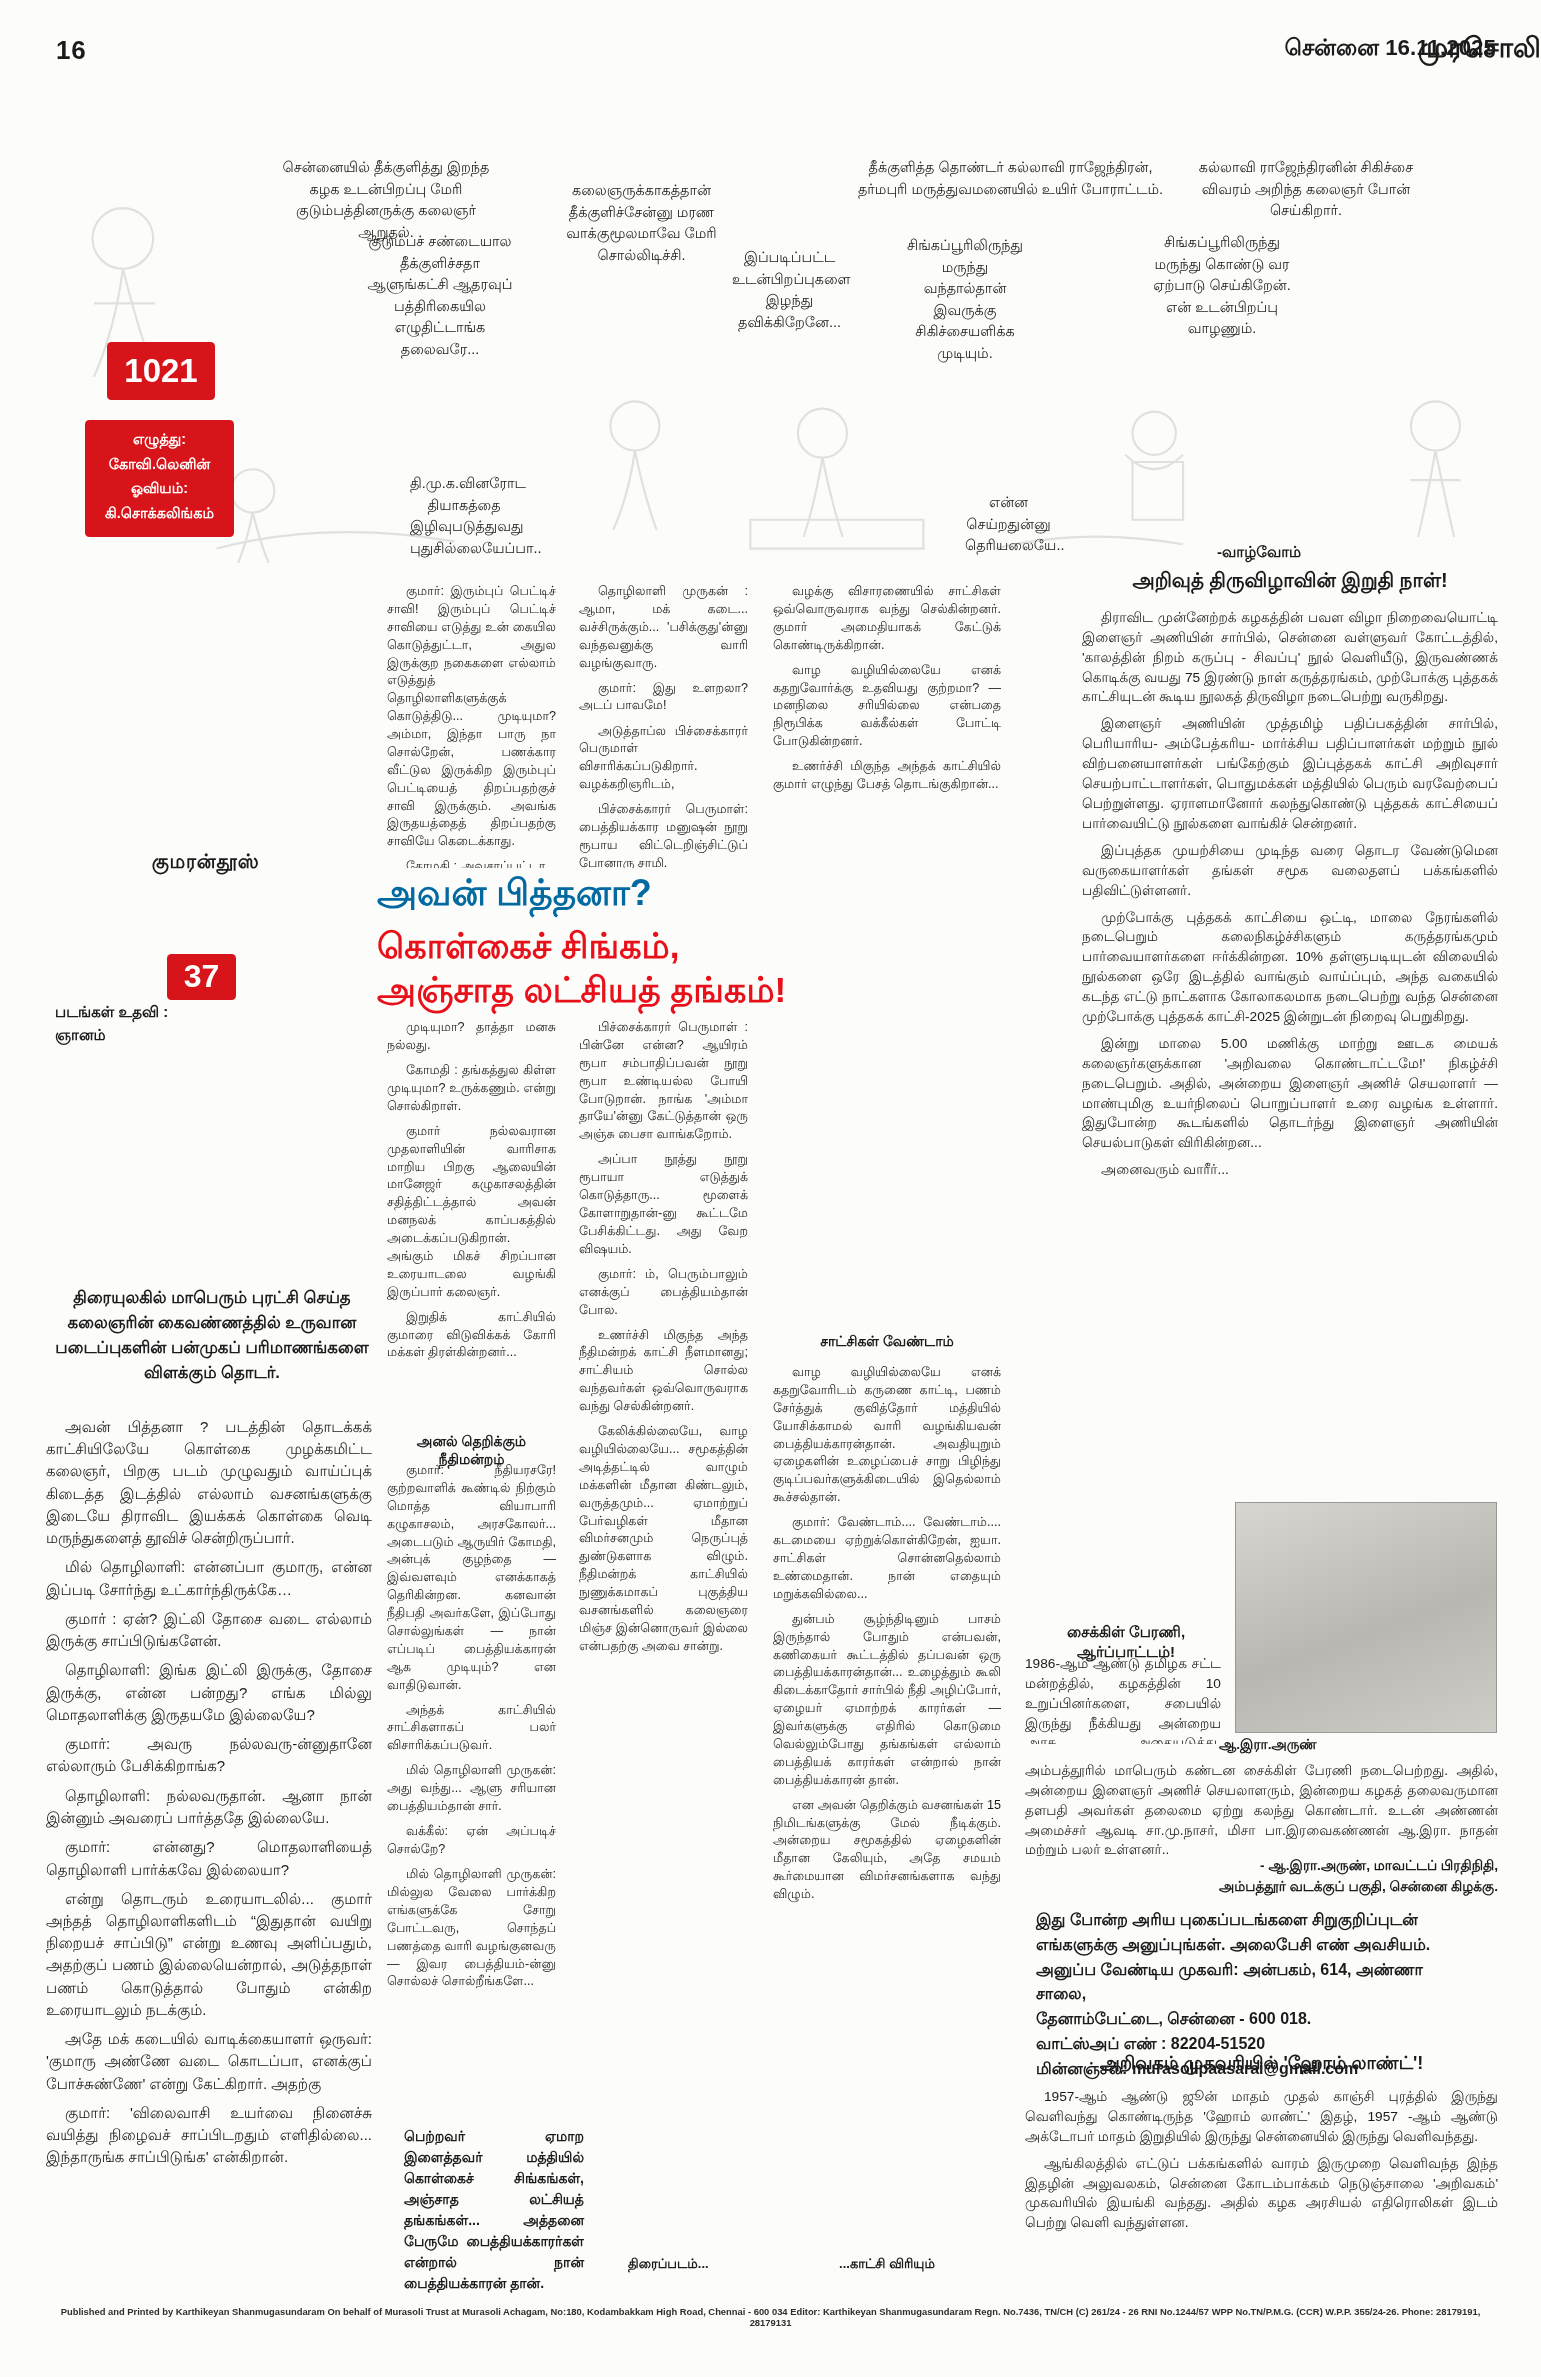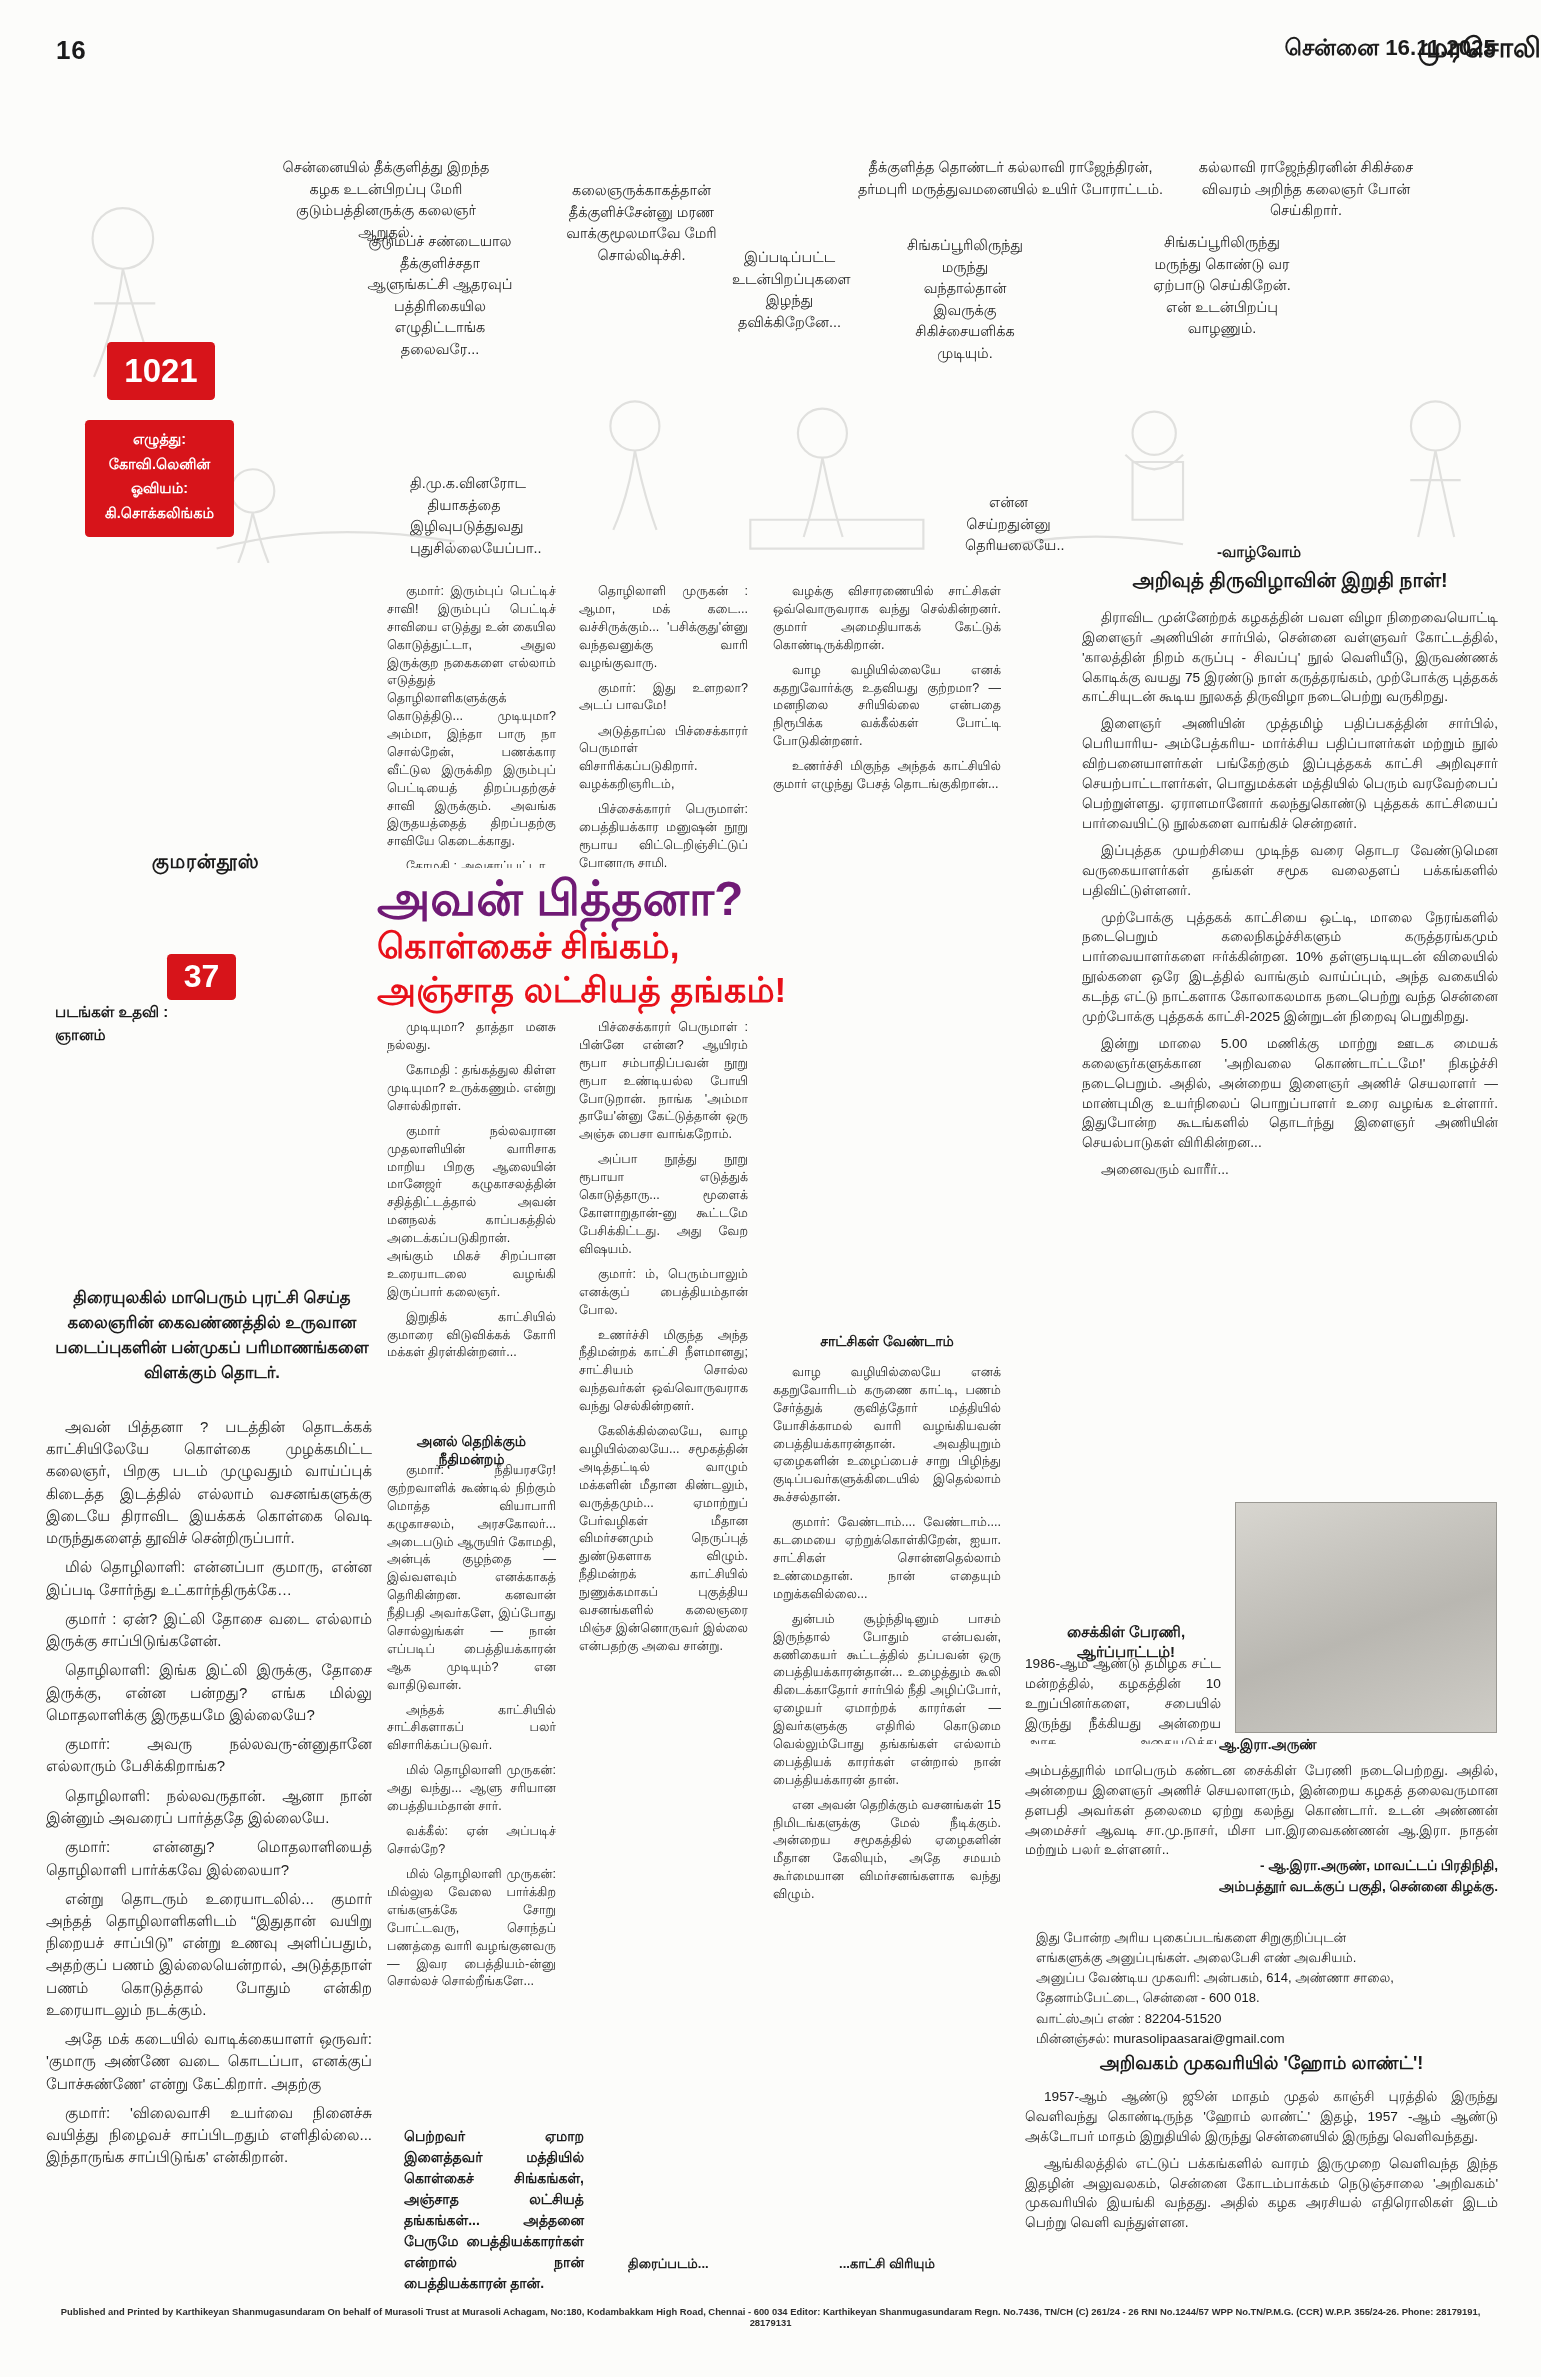--- a/index.html
+++ b/index.html
@@ -21,37 +21,37 @@
   .bubble{font-size:14.4px;line-height:1.5;text-align:center;font-weight:500;color:#222;}
   .redbox{background:#d7141a;color:#fff;text-align:center;border-radius:4.3px;}
   .serialno{font-size:33px;font-weight:bold;line-height:58px;}
   .credits{font-size:14.4px;font-weight:bold;line-height:1.7;padding-top:7.2px;}
   .signature{font-size:15px;font-weight:bold;}
   
   .rail-title{font-size:19.5px;font-weight:bold;text-align:center;letter-spacing:0.7px;}
   .ep-no{font-size:32px;font-weight:bold;line-height:45px;}
   .photo-credit{font-size:15px;font-weight:bold;line-height:1.5;}
   .intro{font-size:16.6px;font-weight:bold;text-align:center;line-height:1.5;}
-  .headline-black{font-size:48px;font-weight:bold;color:#701a75;white-space:nowrap;line-height:1.0;}
+  .headline-black{font-size:36px;font-weight:bold;color:#0369a1;white-space:nowrap;line-height:1.0;}
   .headline-red{font-size:35px;font-weight:bold;color:#e8111a;white-space:nowrap;line-height:1.12;}
   .col p{margin:0 0 7.2px 0;text-align:justify;}
   .colA{font-size:15px;line-height:1.48;}
   .colN{font-size:12.6px;line-height:1.42;}
   .colR{font-size:13.7px;line-height:1.45;}
   .col p:first-child{margin-top:0;}
   .indent p{text-indent:19px;}
   .subhead{font-weight:bold;text-align:center;font-size:14px;}
   .subhead-big{font-weight:bold;text-align:center;font-size:15px;}
   .pullquote{font-weight:bold;font-size:14px;line-height:1.5;text-align:justify;}
   .endmark{font-weight:bold;font-size:13px;text-align:center;}
   .art-headline{font-size:20px;font-weight:bold;text-align:center;}
   .photo{background:linear-gradient(160deg,#d8d6d0 0%,#b9b7b1 55%,#cfcdc7 100%);border:0.7px solid #9a9892;}
   .handsig{font-size:13.7px;font-weight:bold;}
   .capsig{font-weight:bold;text-align:right;font-size:13.7px;line-height:1.5;}
-  .subbox{font-size:13px;font-weight:normal;line-height:1.55;margin-top:20px;}
+  .subbox{font-size:16px;font-weight:bold;line-height:1.55;}
   .footer{font-size:9.4px;font-weight:600;color:#2e2e2e;text-align:center;letter-spacing:0px;}
   .sketch{opacity:.5;}
 </style>
 </head>
 <body>
 
 <div id="page">
 
   <div class="abs pagenum" style="left:56px;top:35px;">16</div>
   <div class="abs masthead" style="left:0;right:0;top:32px;text-align:right;">முரசொலி</div>

